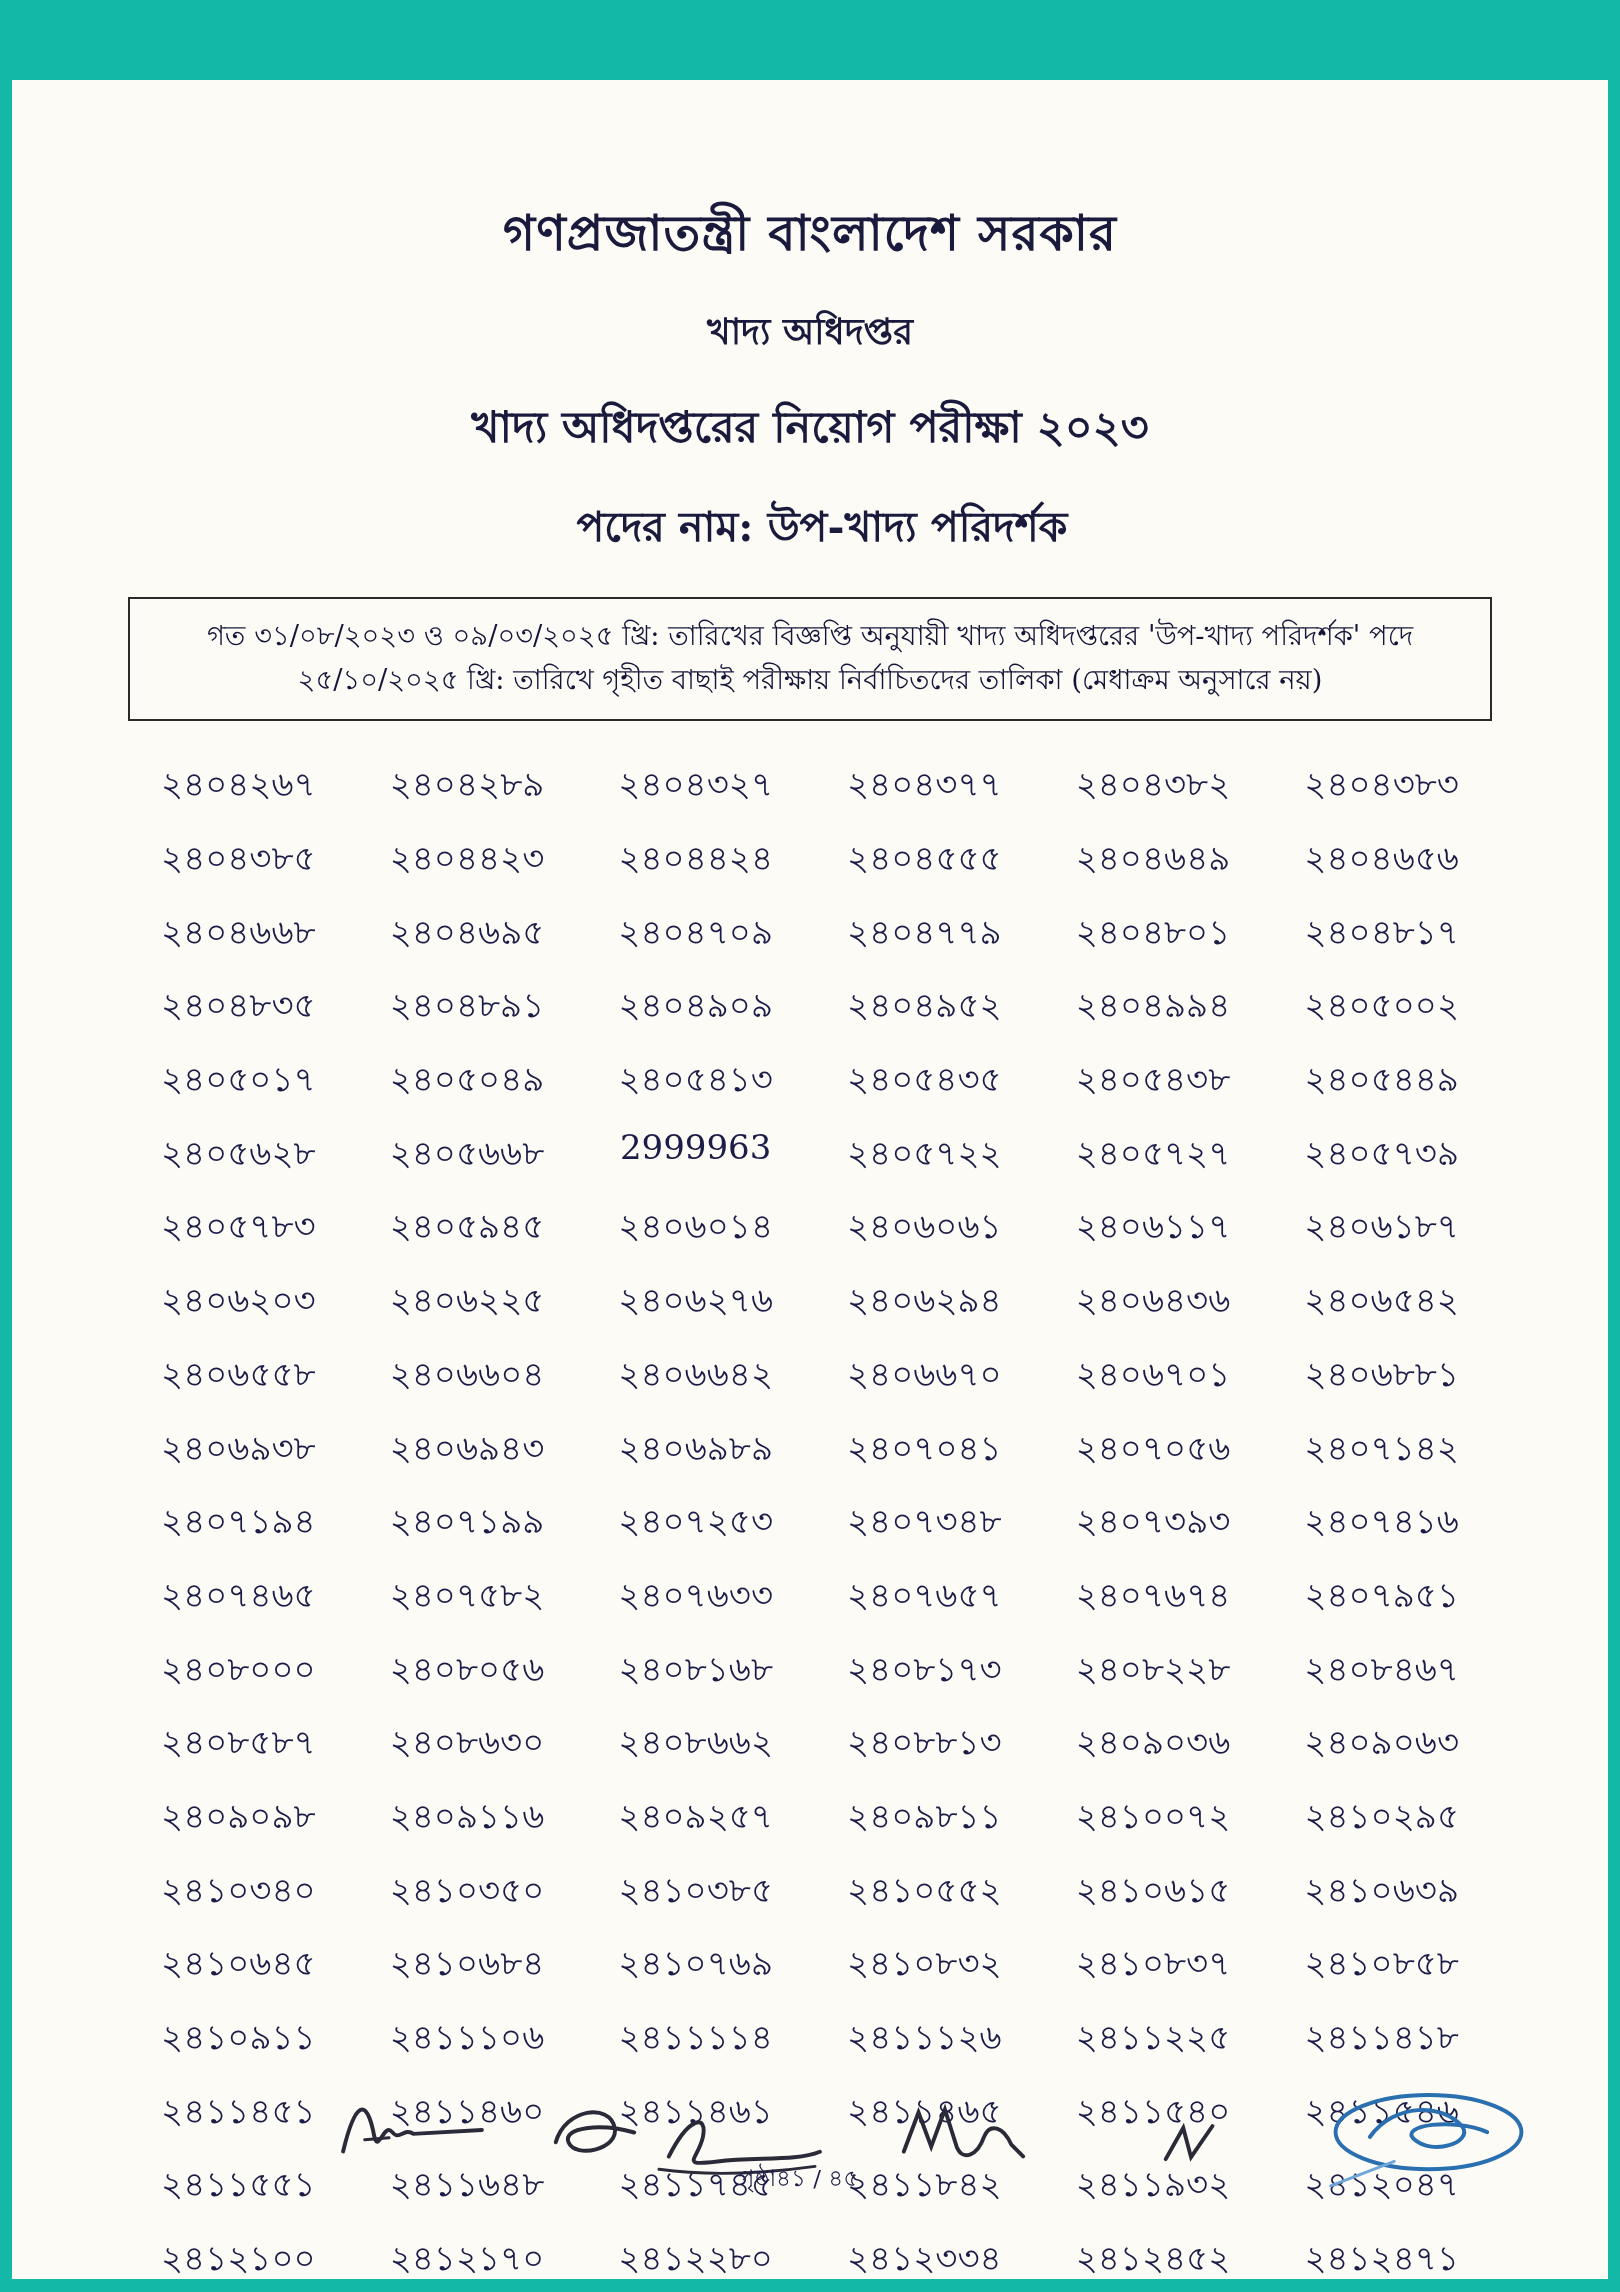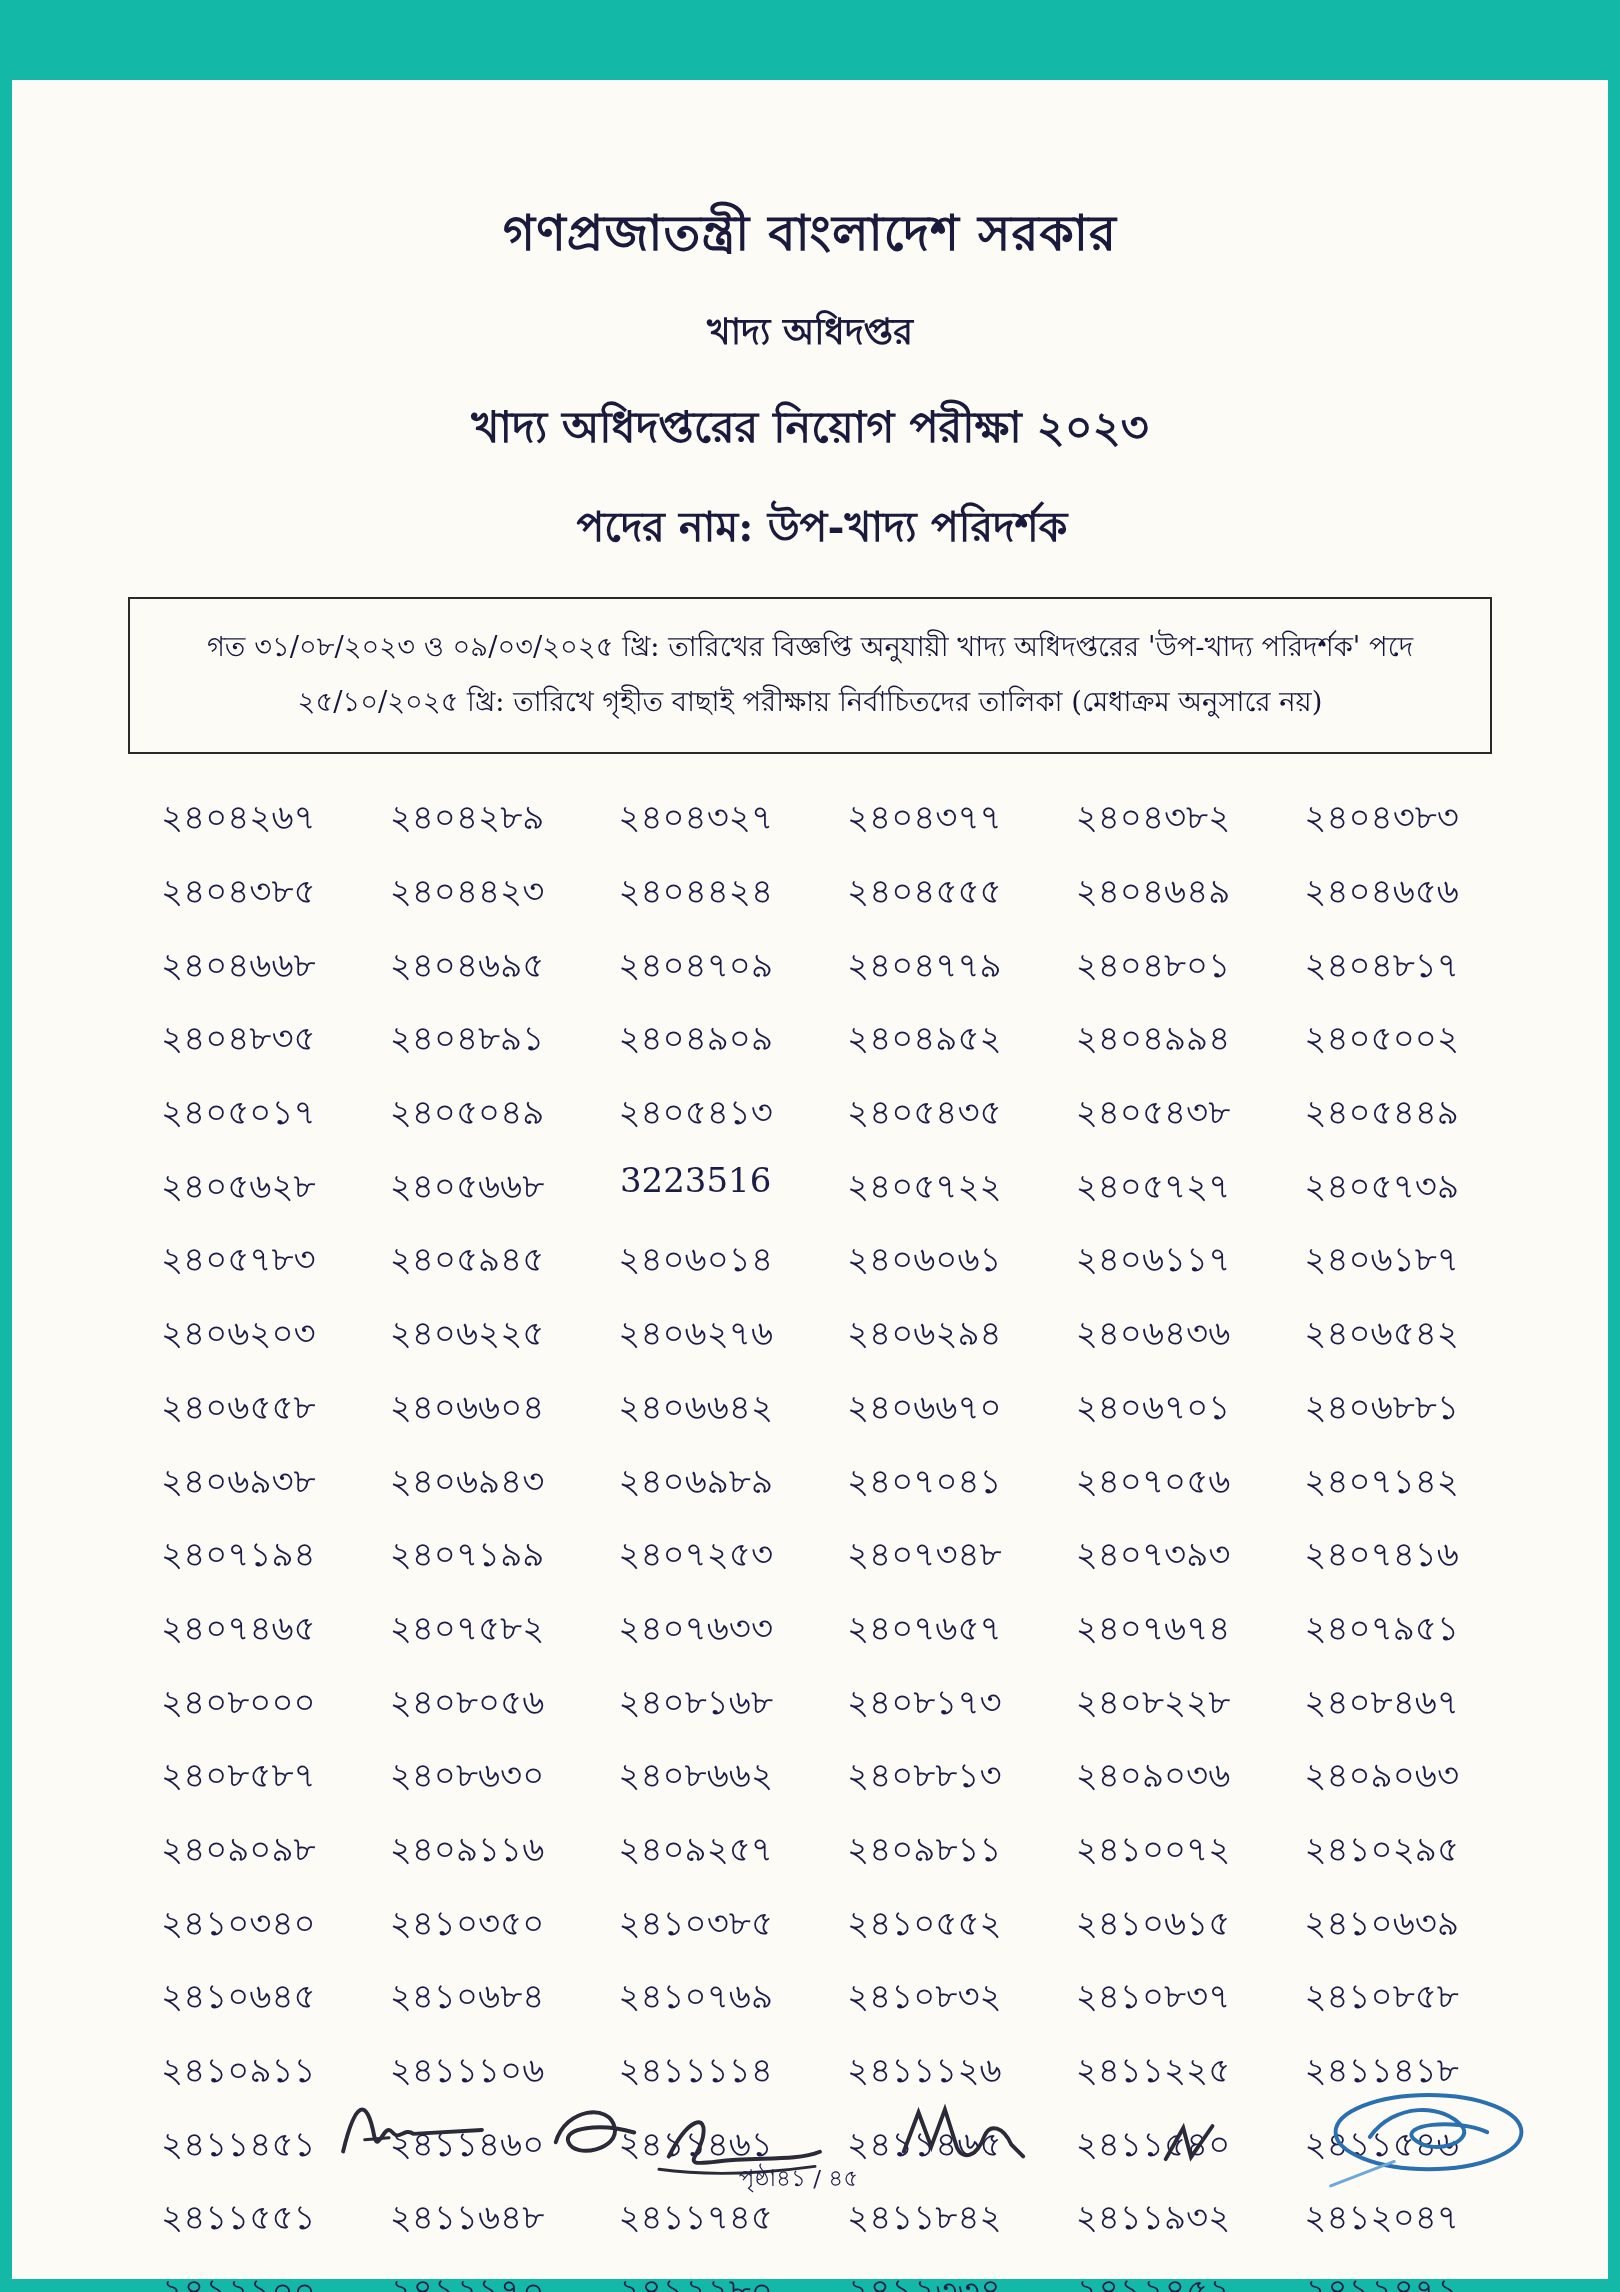--- a/index.html
+++ b/index.html
@@ -25,21 +25,21 @@
   .title3{font-size:43px;font-weight:600;margin:0 0 29px 0;}
   .title4{font-size:41px;font-weight:bold;margin:0 0 33px 0;padding-left:24px;}
   .notice-box{
     width:1364px;
     margin:0 auto;
     border:2px solid #2a2a2a;
     padding:13.7px 9.8px 15.7px 9.8px;
     box-sizing:border-box;
     text-align:center;
   }
-  .notice-line{font-size:27.4px;line-height:1.45;margin:15px;color:#15153a;}
+  .notice-line{font-size:27.4px;line-height:1.45;margin:4px;color:#15153a;}
   .roll-grid{
     width:1372px;
     margin:37px auto 0 auto;
     display:grid;
     grid-template-columns:repeat(6,1fr);
     row-gap:16.7px;
   }
   .roll-cell{
     font-size:34px;
     text-align:center;
@@ -105,21 +105,21 @@
         <div class="roll-cell">২৪০৪৯৯৪</div>
         <div class="roll-cell">২৪০৫০০২</div>
         <div class="roll-cell">২৪০৫০১৭</div>
         <div class="roll-cell">২৪০৫০৪৯</div>
         <div class="roll-cell">২৪০৫৪১৩</div>
         <div class="roll-cell">২৪০৫৪৩৫</div>
         <div class="roll-cell">২৪০৫৪৩৮</div>
         <div class="roll-cell">২৪০৫৪৪৯</div>
         <div class="roll-cell">২৪০৫৬২৮</div>
         <div class="roll-cell">২৪০৫৬৬৮</div>
-        <div class="roll-cell">3223516</div>
+        <div class="roll-cell">2999963</div>
         <div class="roll-cell">২৪০৫৭২২</div>
         <div class="roll-cell">২৪০৫৭২৭</div>
         <div class="roll-cell">২৪০৫৭৩৯</div>
         <div class="roll-cell">২৪০৫৭৮৩</div>
         <div class="roll-cell">২৪০৫৯৪৫</div>
         <div class="roll-cell">২৪০৬০১৪</div>
         <div class="roll-cell">২৪০৬০৬১</div>
         <div class="roll-cell">২৪০৬১১৭</div>
         <div class="roll-cell">২৪০৬১৮৭</div>
         <div class="roll-cell">২৪০৬২০৩</div>

